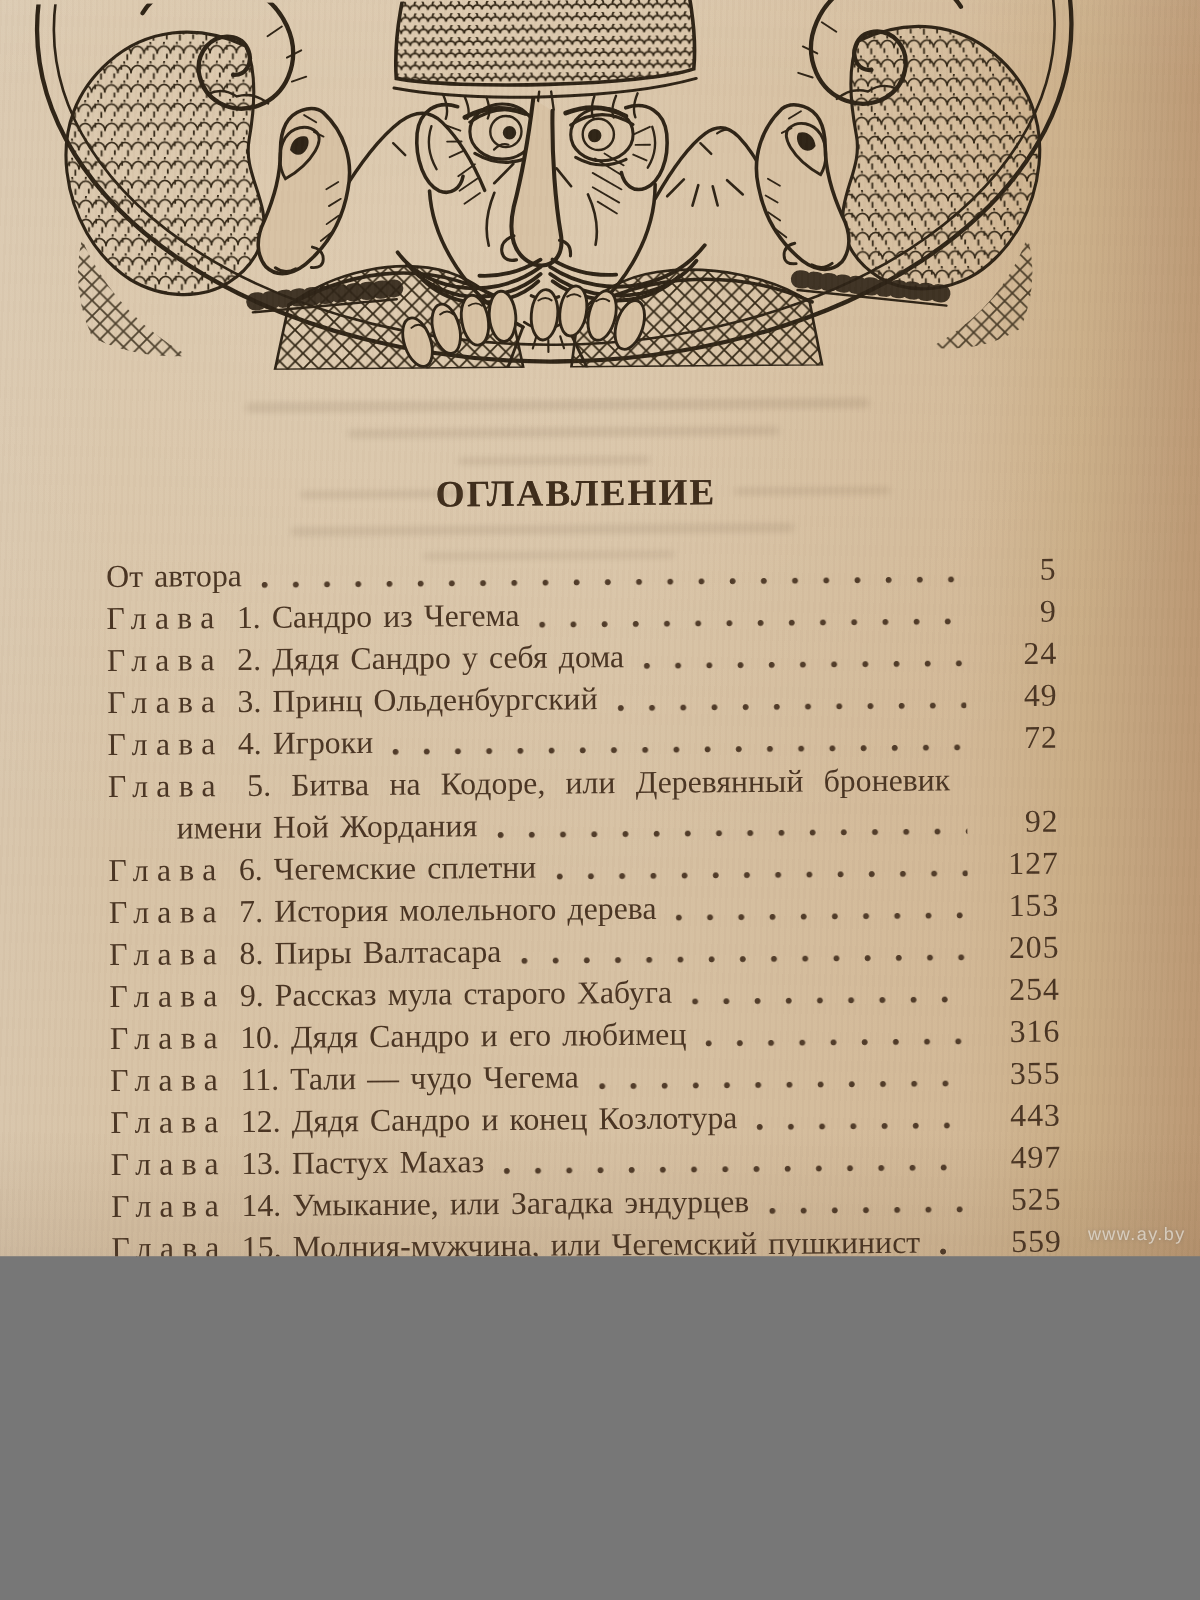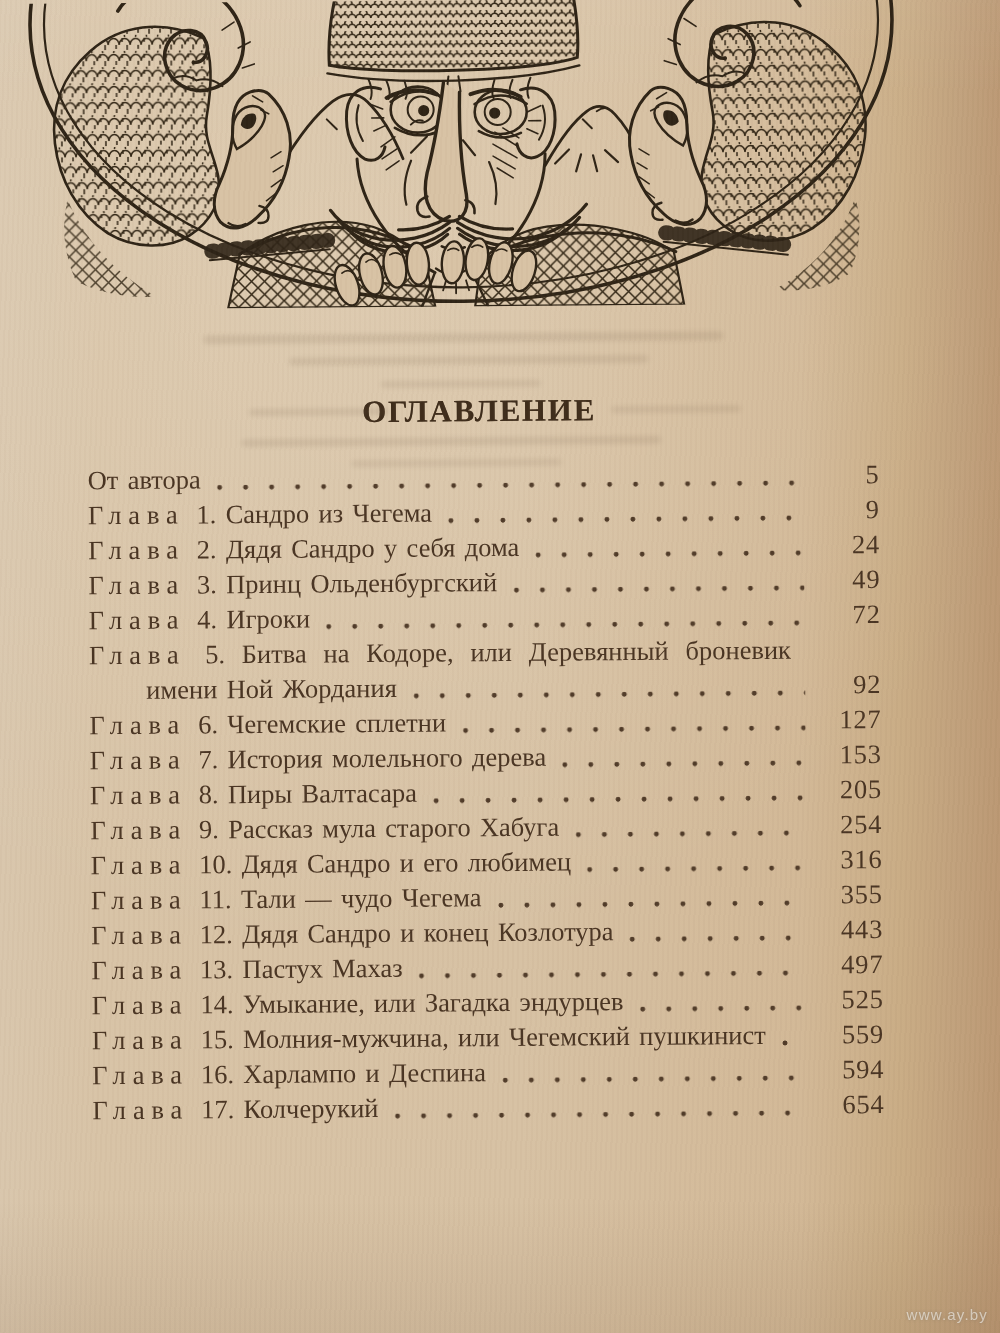--- a/index.html
+++ b/index.html
@@ -1,17 +1,17 @@
 <!DOCTYPE html>
 <html><head>
 <meta charset="utf-8">
 <style>
   html,body{margin:0;padding:0;background:#777;}
   .page{
-    position:relative;width:1000px;height:1333px;overflow:hidden;
+    position:relative;width:1000px;height:1047px;overflow:hidden;
     font-family:"Liberation Serif","DejaVu Serif",serif;
     background:
       radial-gradient(130% 95% at 36% 20%, rgba(255,249,238,.16), rgba(255,255,255,0) 55%),
       linear-gradient(180deg, rgba(255,255,255,.05) 0%, rgba(255,255,255,0) 7%, rgba(0,0,0,0) 90%, rgba(92,60,30,.10) 100%),
       linear-gradient(90deg,#d9c6ac 0%,#d8c3a6 10%,#d7c1a3 52%,#d2b896 80%,#c9ac85 90%,#c0a07b 96%,#bb9873 100%);
   }
   .grain{position:absolute;inset:0;pointer-events:none;
     background:repeating-linear-gradient(92deg, rgba(0,0,0,.014) 0 2px, rgba(255,255,255,.012) 2px 5px);}
   .tilt{position:absolute;inset:0;transform:rotate(-0.45deg);transform-origin:50% 40%;}
   .illu{display:block;width:1000px;height:306px;}

